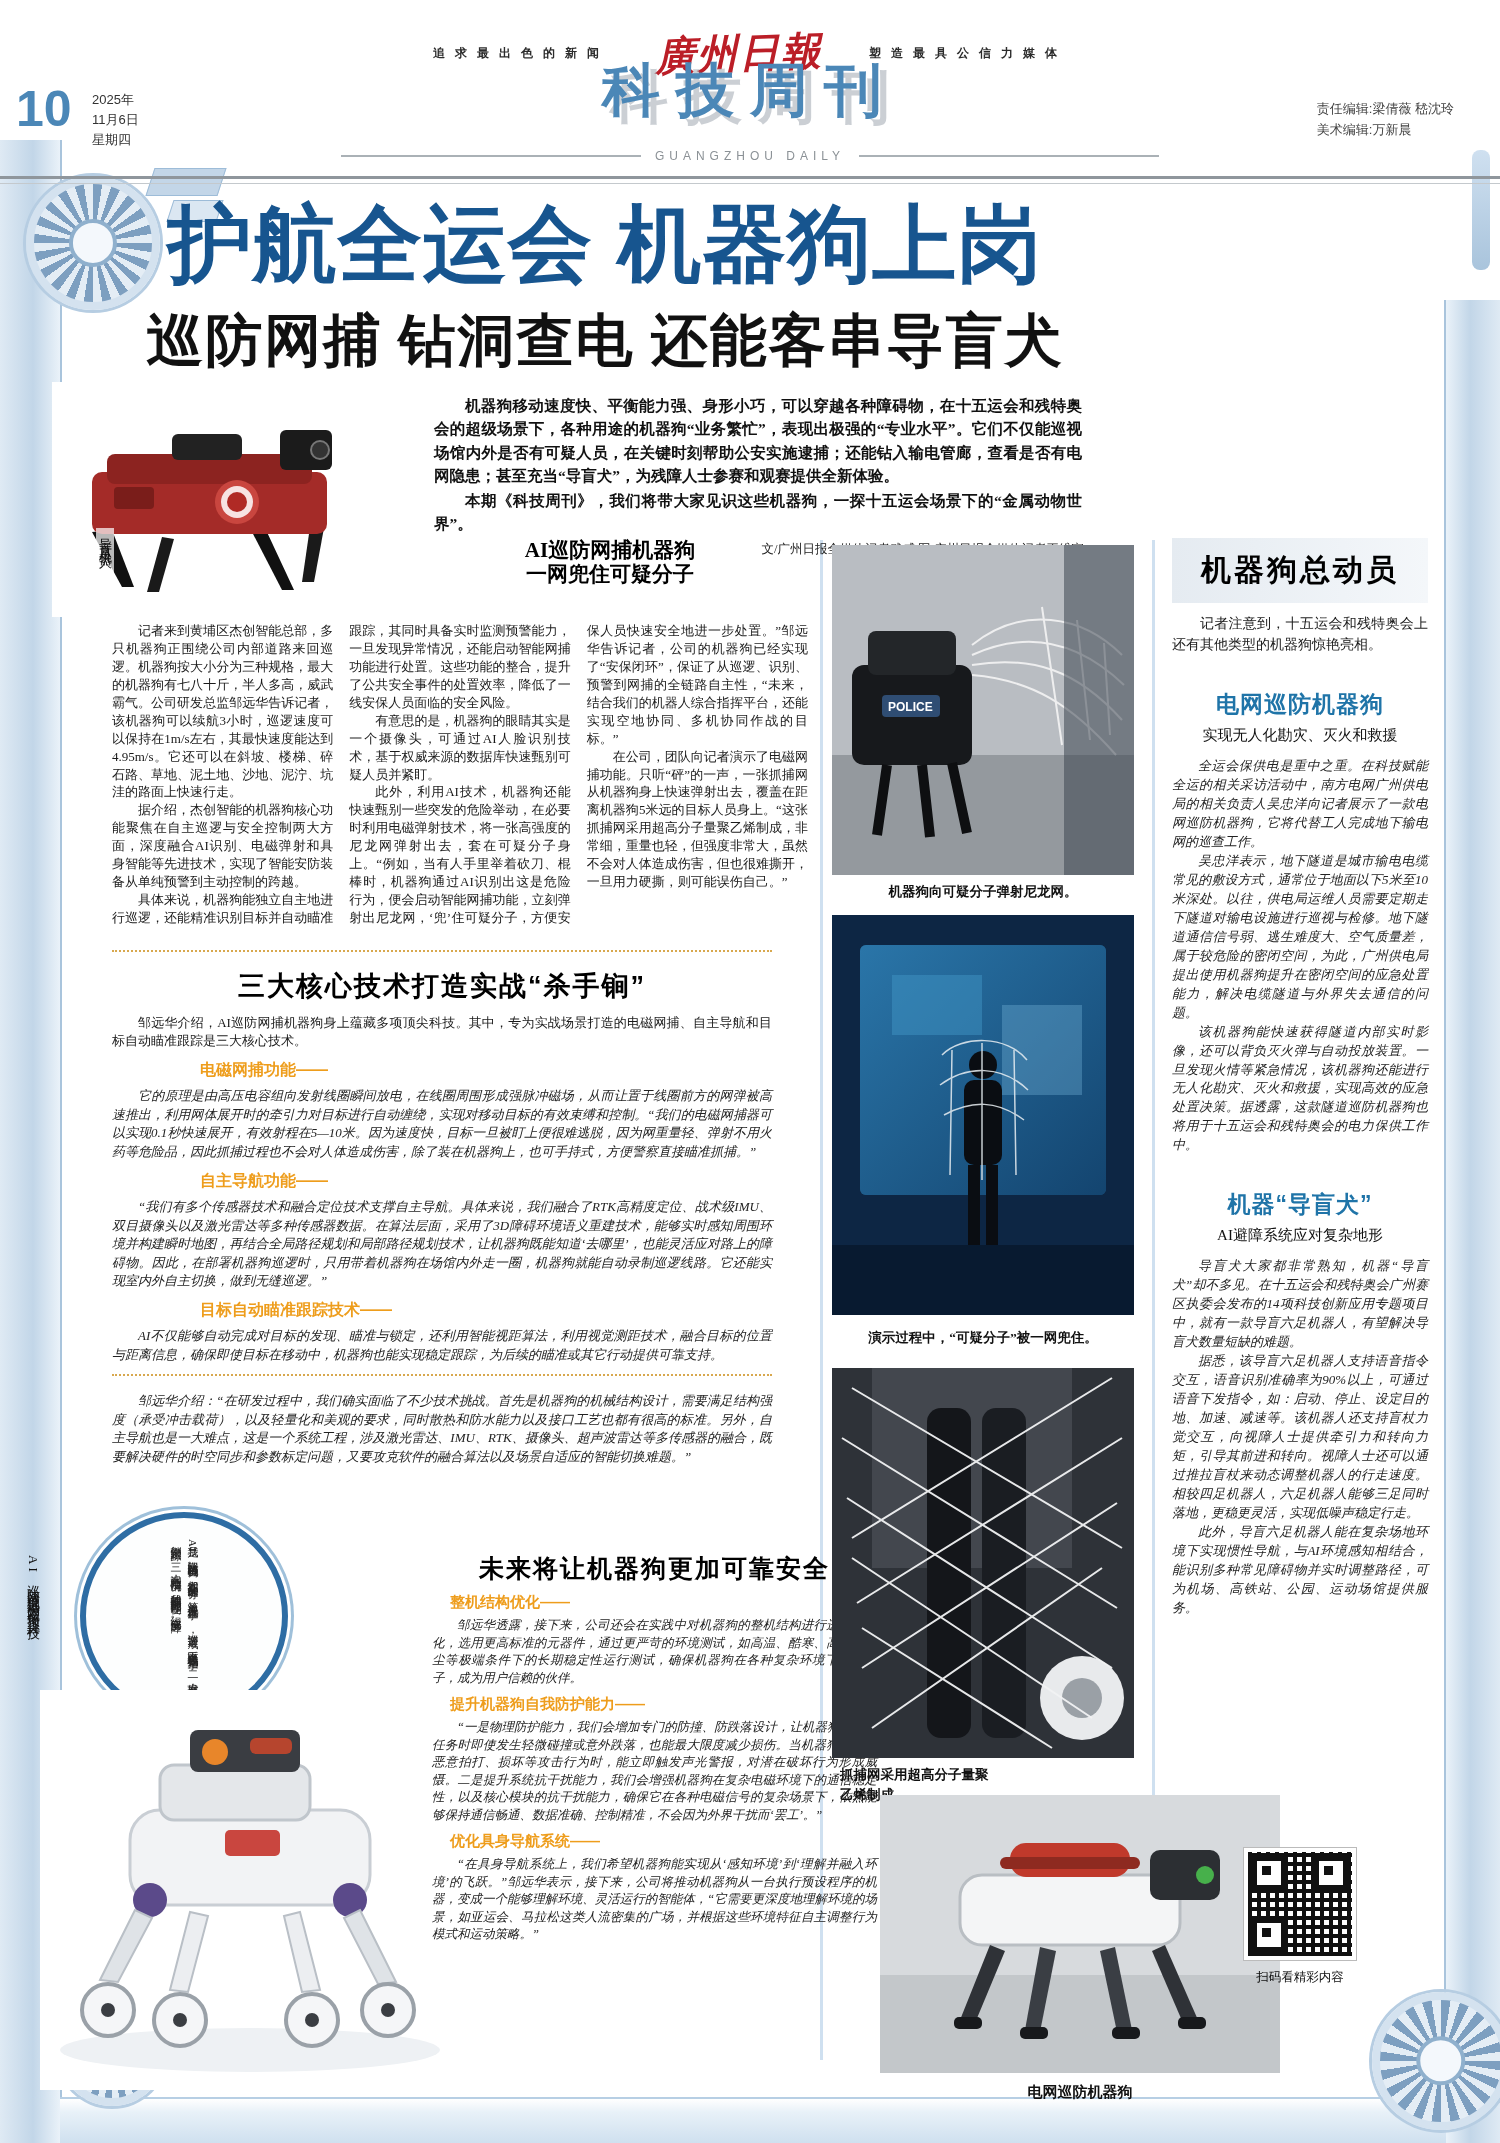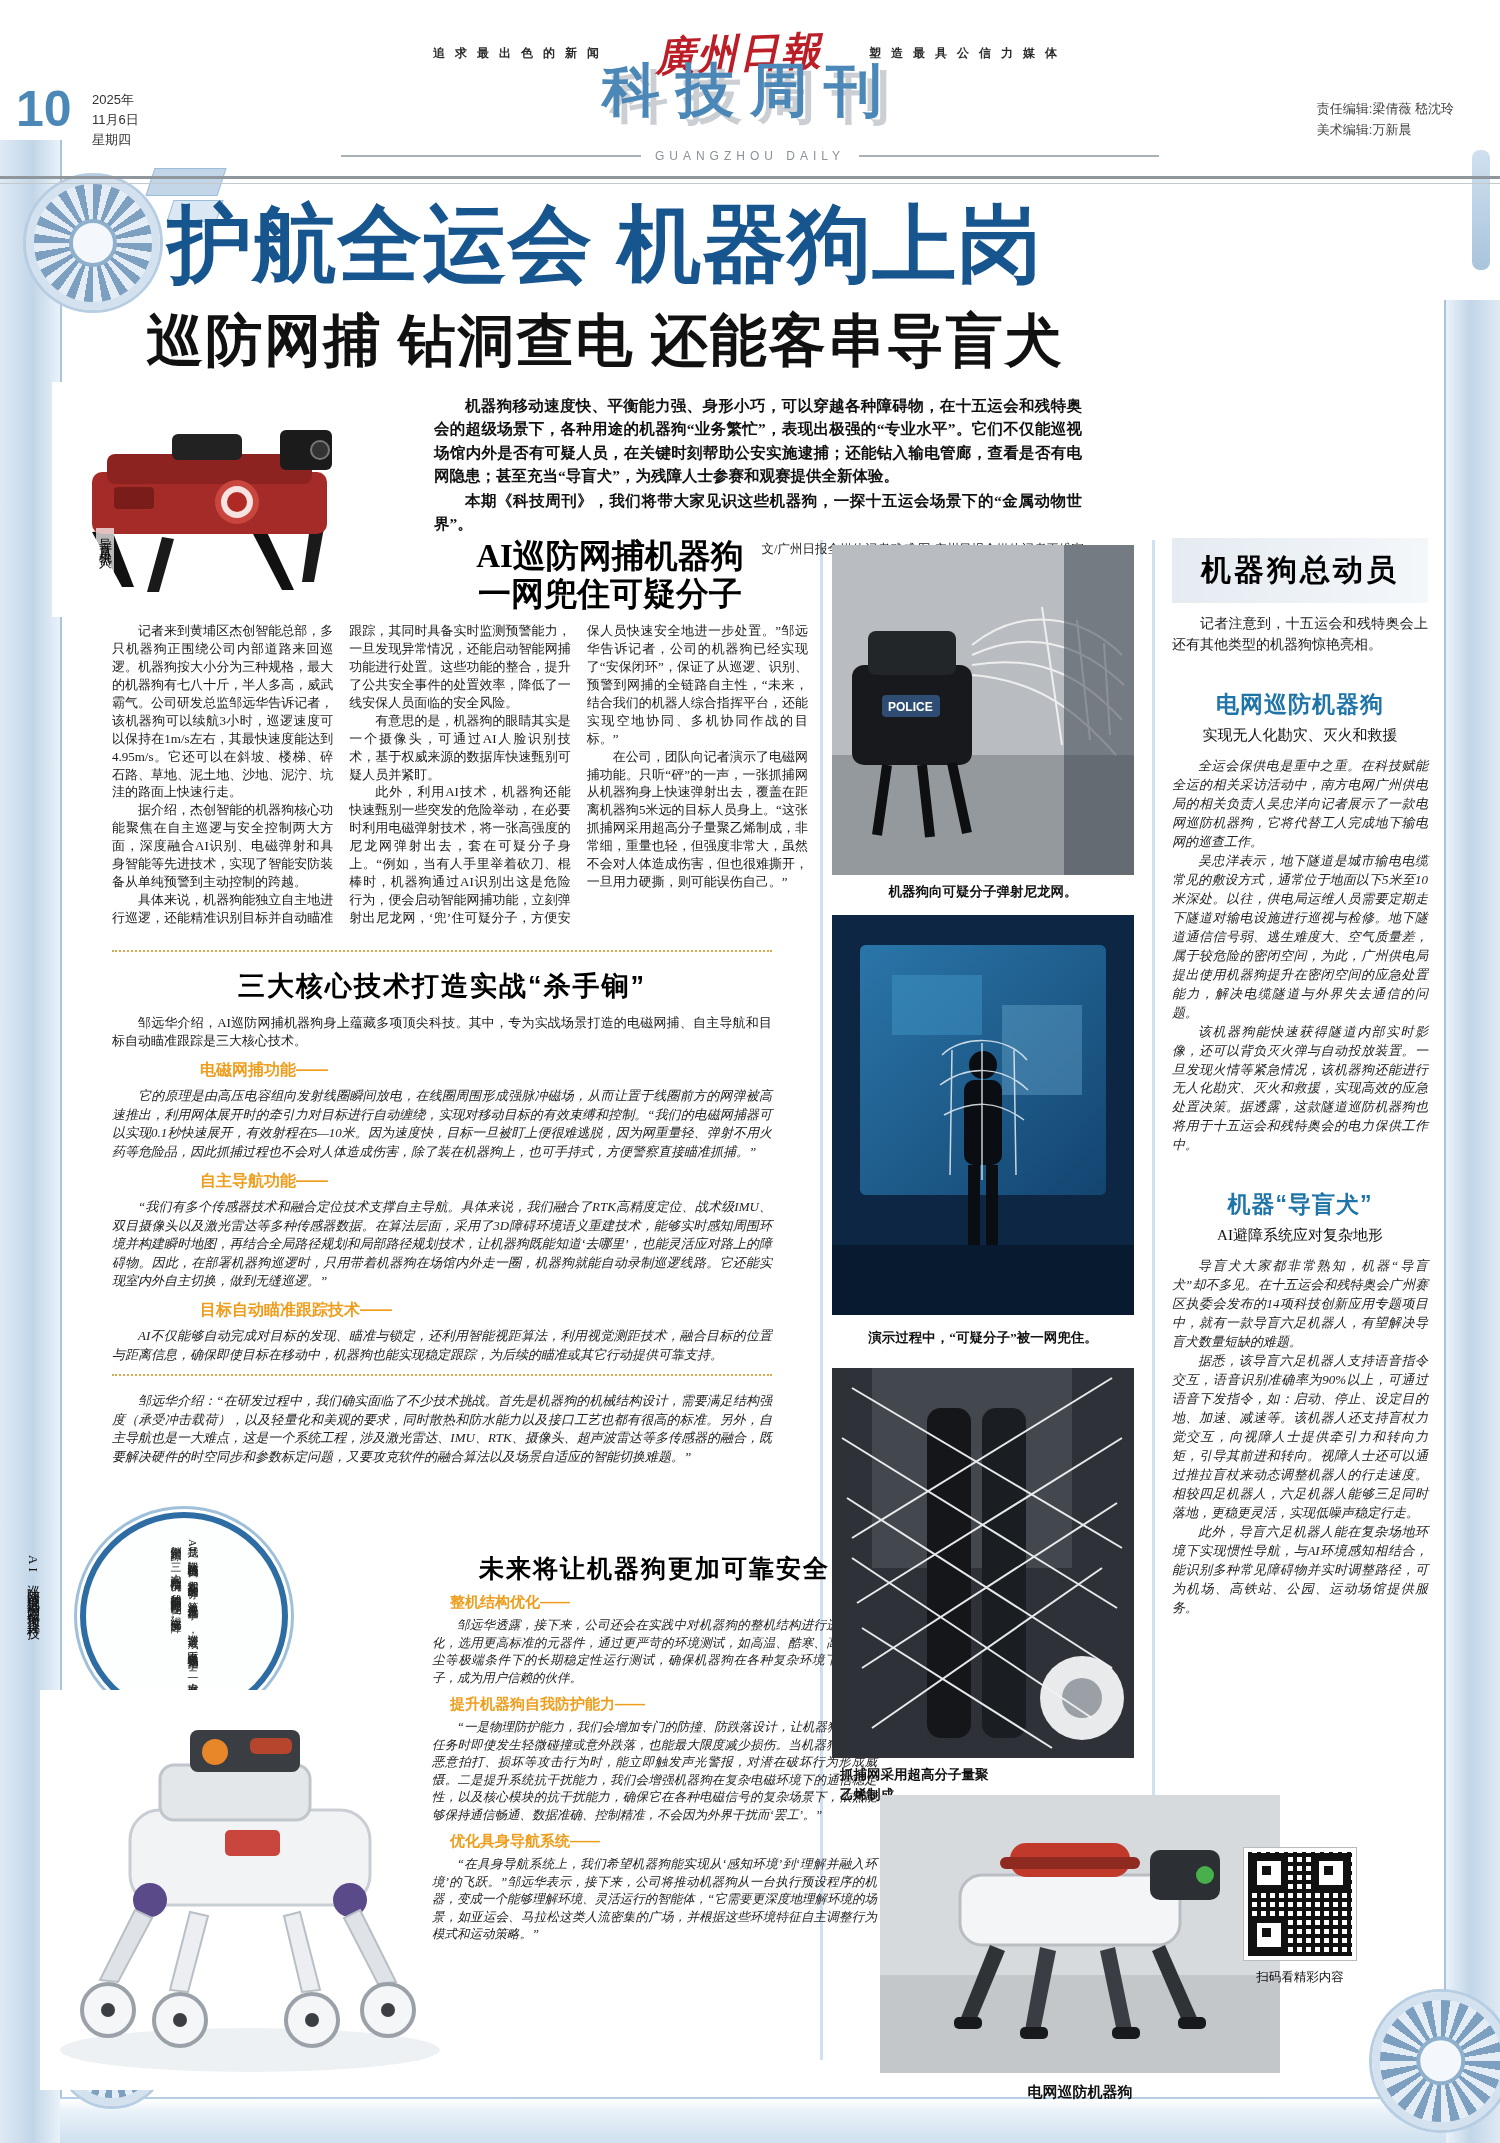--- a/index.html
+++ b/index.html
@@ -53,21 +53,21 @@
   .intro p{margin:2px;text-indent:2em;}
   .byline{margin-top:4px;text-align:right;font-size:12.5px;font-weight:400;color:#222;}
 
   
   .photo{overflow:hidden;}
   .cap{font-family:"Liberation Serif",serif;font-weight:700;font-size:13.5px;color:#111;line-height:1.45;}
   .vcap{writing-mode:vertical-rl;font-family:"Liberation Serif",serif;font-size:13px;letter-spacing:3px;color:#111;}
 
   
   .art1-title{top:538px;left:395px;width:430px;text-align:center;font-family:"Liberation Serif",serif;
-    font-size:33px;font-weight:700;line-height:1.15;color:#000;}
+    font-size:21px;font-weight:700;line-height:1.15;color:#000;}
   .art1-body{top:622px;left:112px;width:696px;height:326px;column-count:3;column-gap:16px;
     font-family:"Liberation Serif",serif;font-size:13px;line-height:1.38;text-align:justify;overflow:hidden;}
   .art1-body p{margin:0;text-indent:2em;}
 
   
   .tech{top:950px;left:112px;width:660px;}
   .tech-frame{border-top:2px dotted #d8a84e;border-bottom:2px dotted #d8a84e;padding:12px 0 10px;}
   .sec-title{text-align:center;font-size:27px;font-weight:800;color:#000;letter-spacing:2px;margin:4px 0 10px;}
   .tech p.lead{font-family:"Liberation Serif",serif;font-size:13px;line-height:1.4;text-align:justify;
     text-indent:2em;margin:0 0 8px;}

